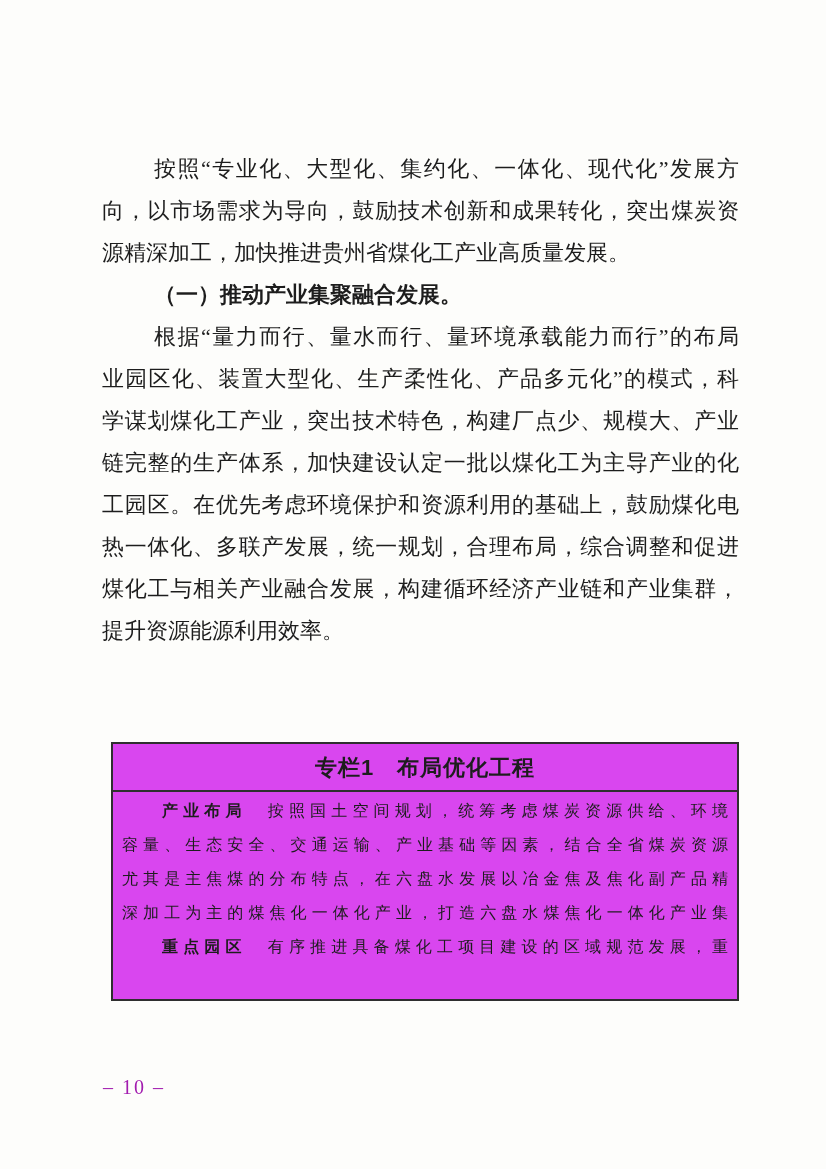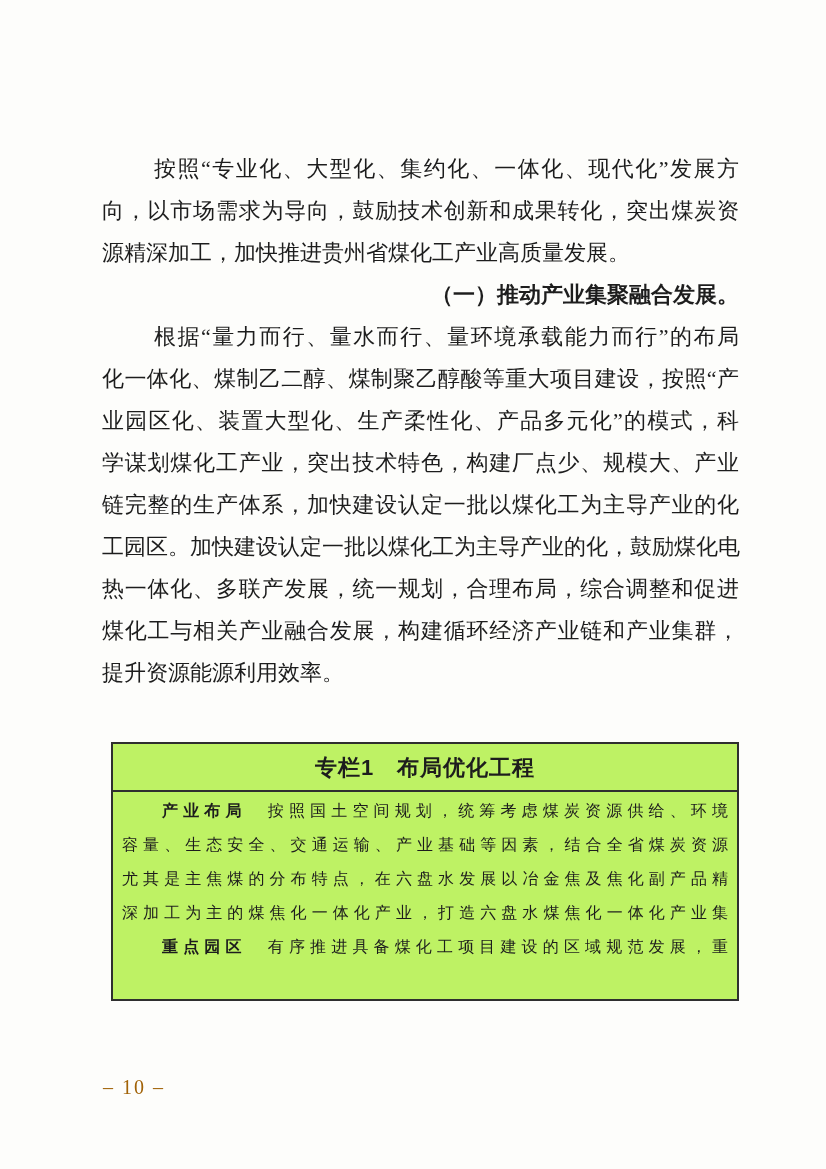--- a/index.html
+++ b/index.html
@@ -24,35 +24,35 @@
     line-height: 42px;
   }
   .line {
     white-space: nowrap;
   }
   .line.justify {
     text-align: justify;
     text-align-last: justify;
     text-justify: inter-character;
   }
-  .line.indent { text-indent: 52px; text-align: right; }
+  .line.indent { text-indent: 52px; }
   .seg-bold {
     font-weight: bold;
     font-family: "Liberation Sans", "DejaVu Sans", sans-serif;
   }
   
   .panel {
     position: absolute;
     left: 111px;
     top: 742px;
     width: 628px;
     height: 259px;
     border: 2px solid #2f2f2f;
     overflow: hidden;
-    background: #bef264;
+    background: #d946ef;
   }
   .panel-header {
     height: 48px;
     line-height: 48px;
     border-bottom: 2px solid #2f2f2f;
     text-align: center;
     font-size: 22px;
     font-weight: bold;
     font-family: "Liberation Sans", "DejaVu Sans", sans-serif;
     letter-spacing: 1px;
@@ -63,40 +63,39 @@
     line-height: 34px;
   }
   .panel-body .line.indent { text-indent: 40px; }
   
   .page-number {
     position: absolute;
     left: 103px;
     top: 1074px;
     font-size: 20px;
     line-height: 26px;
-    color: #a16207;
+    color: #a21caf;
     letter-spacing: 2px;
   }
 </style>
 </head>
 <body>
 
 <div class="page" style="background: rgb(253, 253, 251); color: rgb(29, 29, 29);">
 
   <div class="body-text">
       <div class="line indent justify"><span>按照“专业化、大型化、集约化、一体化、现代化”发展方</span></div>
       <div class="line justify"><span>向，以市场需求为导向，鼓励技术创新和成果转化，突出煤炭资</span></div>
       <div class="line"><span>源精深加工，加快推进贵州省煤化工产业高质量发展。</span></div>
       <div class="line indent"><span class="seg-bold">（一）推动产业集聚融合发展。</span></div>
       <div class="line indent justify"><span>根据“量力而行、量水而行、量环境承载能力而行”的布局</span></div>
-      <div class="line justify"><span>化一体化、煤制乙二醇、煤制聚乙醇酸等重大项目建设，按照“产</span></div>
       <div class="line justify"><span>业园区化、装置大型化、生产柔性化、产品多元化”的模式，科</span></div>
       <div class="line justify"><span>学谋划煤化工产业，突出技术特色，构建厂点少、规模大、产业</span></div>
       <div class="line justify"><span>链完整的生产体系，加快建设认定一批以煤化工为主导产业的化</span></div>
-      <div class="line justify"><span>工园区。加快建设认定一批以煤化工为主导产业的化，鼓励煤化电</span></div>
+      <div class="line justify"><span>工园区。在优先考虑环境保护和资源利用的基础上，鼓励煤化电</span></div>
       <div class="line justify"><span>热一体化、多联产发展，统一规划，合理布局，综合调整和促进</span></div>
       <div class="line justify"><span>煤化工与相关产业融合发展，构建循环经济产业链和产业集群，</span></div>
       <div class="line"><span>提升资源能源利用效率。</span></div>
     </div>
 
   <div class="panel">
     <div class="panel-header">专栏1　布局优化工程</div>
     <div class="panel-body">
         <div class="line indent justify"><span class="seg-bold">产业布局</span><span>　按照国土空间规划，统筹考虑煤炭资源供给、环境</span></div>
         <div class="line justify"><span>容量、生态安全、交通运输、产业基础等因素，结合全省煤炭资源</span></div>

